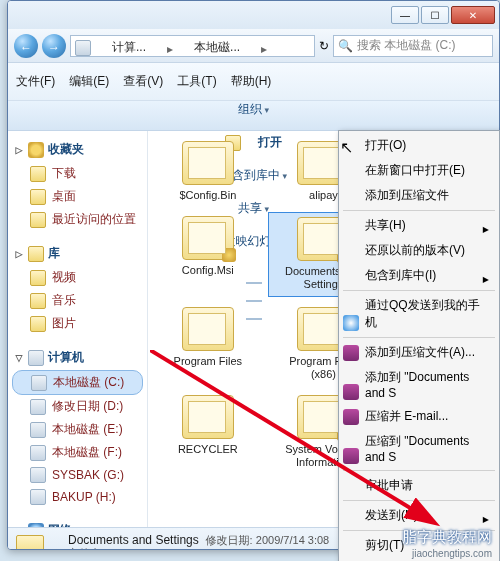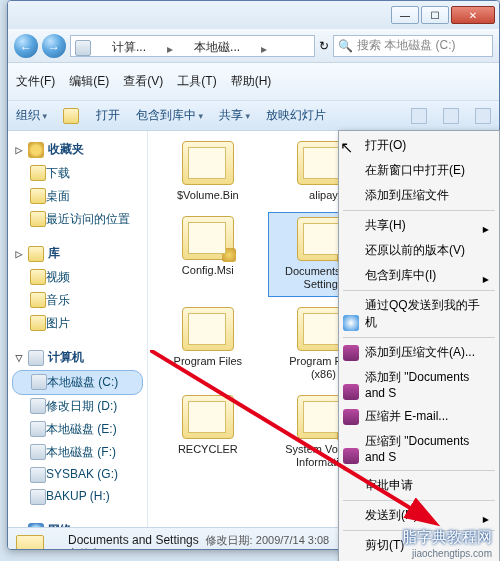--- a/index.html
+++ b/index.html
@@ -8,28 +8,28 @@
 .titlebar{height:28px;background:linear-gradient(#eaf3fb,#dce9f5);display:flex;align-items:center;justify-content:flex-end;padding:0 4px;gap:2px;}
 .tbtn{width:28px;height:18px;border:1px solid #8aa7c4;border-radius:2px;background:linear-gradient(#f7fbff,#e3eef8);display:flex;align-items:center;justify-content:center;font-size:10px;}
 .tbtn.close{width:44px;background:linear-gradient(#e98a7a,#c94b3a);color:#fff;border-color:#8a2f22;}
 .navbar{height:34px;background:linear-gradient(#f3f8fd,#dfeaf5);display:flex;align-items:center;padding:0 6px;gap:4px;border-bottom:1px solid #c6d6e7;}
 .navcircle{width:24px;height:24px;border-radius:50%;background:radial-gradient(circle at 35% 30%,#bfe3ff 0,#5aa6e0 45%,#2d6da8 100%);display:flex;align-items:center;justify-content:center;color:#fff;font-size:12px;}
 .addr{flex:1;height:22px;background:#fff;border:1px solid #a9bfd6;display:flex;align-items:flex-end;gap:21px;padding:0 4px;}
 .addr .seg{color:#2a2a2a;}
 .addr .sep{color:#666;}
 .search{width:160px;height:22px;background:#fff;border:1px solid #a9bfd6;display:flex;align-items:center;padding:0 4px;color:#888;gap:4px;}
 .menubar{height:38px;background:linear-gradient(#f5faff,#e7f1fa);border-bottom:1px solid #d3e0ee;display:flex;align-items:center;padding:0 8px;gap:14px;color:#1a1a1a;}
-.toolbar{height:30px;background:linear-gradient(#e9f3fd,#d6e6f5);border-bottom:1px solid #c3d5e8;display:flex;align-items:center;padding:0 8px;gap:16px;color:#1a4a7a;}
+.toolbar{height:30px;background:linear-gradient(#e9f3fd,#d6e6f5);border-bottom:1px solid #c3d5e8;display:flex;align-items:center;padding:0 8px;gap:16px;color:#1a4a7a;flex-direction:column;}
 .toolbar .tdd::after{content:" ▾";font-size:9px;color:#4a6a8a;}
 .toolbar .spacer{flex:1;}
 .ticon{width:16px;height:16px;background:#dce8f5;border:1px solid #a8c0d8;}
 .client{display:flex;height:calc(100% - 28px - 34px - 22px - 30px - 38px);}
 .nav{width:140px;border-right:1px solid #e0e8f0;padding:6px 4px;overflow:hidden;}
 .navhdr{display:flex;align-items:center;gap:4px;padding:4px 2px;color:#1a4a7a;font-weight:bold;}
-.navitem{display:flex;align-items:flex-start;padding:3px 2px 3px 18px;color:#0c4a6e;}
+.navitem{display:flex;align-items:center;gap:6px;padding:3px 2px 3px 18px;color:#7f1d1d;}
 .navitem.sel{background:#cfe5fb;border:1px solid #8ab8e6;border-radius:10px;}
 .expander{width:10px;text-align:center;color:#666;font-size:9px;}
 .ico{width:16px;height:16px;display:inline-block;}
 .ico.star{background:radial-gradient(circle,#f7d76a 40%,#d4a93a 70%);border-radius:3px;}
 .ico.fld{background:linear-gradient(#fff4c7,#f1d978);border:1px solid #caa93f;border-radius:2px;}
 .ico.drive{background:linear-gradient(#eef3f8,#c7d5e3);border:1px solid #9ab0c6;border-radius:2px;}
 .ico.net{background:radial-gradient(circle,#a8d8ff 40%,#4a8ac6 70%);border-radius:3px;}
 .content{flex:1;padding:6px 4px;display:grid;grid-template-columns:repeat(3,1fr);gap:6px 4px;align-content:start;}
 .thumb{display:flex;flex-direction:column;align-items:center;gap:4px;padding:4px 2px;text-align:center;width:100%;}
 .thumb.sel{background:#cfe5fb;border:1px solid #3a8adf;}
@@ -84,21 +84,21 @@
   <div class="menubar">
     <span>文件(F)</span>
     <span>编辑(E)</span>
     <span>查看(V)</span>
     <span>工具(T)</span>
     <span>帮助(H)</span>
   </div>
 
   <div class="toolbar">
     <span class="tdd">组织</span>
-    <span style="display:flex;align-items:center;gap:17px;">
+    <span style="display:flex;align-items:center;gap:17px;font-weight:bold;">
         <span class="ico fld"></span>
         <span>打开</span>
       </span>
     <span class="tdd">包含到库中</span>
     <span class="tdd">共享</span>
     <span>放映幻灯片</span>
     <span class="spacer"></span>
     <span class="ticon"></span>
     <span class="ticon"></span>
     <span class="ticon"></span>
@@ -175,21 +175,21 @@
       <div class="navhdr">
           <span class="expander">▷</span>
           <span class="ico net"></span>
           <span>网络</span>
         </div>
     </div>
 
     <div class="content" id="content">
         <div class="thumb">
           <div class="bigfolder open"></div>
-          <div class="lbl">$Volume.Bin</div>
+          <div class="lbl">$Config.Bin</div>
         </div>
         <div class="thumb">
           <div class="bigfolder open"></div>
           <div class="lbl">alipay</div>
         </div>
         <div class="thumb">
           <div class="bigfolder open"></div>
           <div class="lbl">Boot</div>
         </div>
         <div class="thumb">

